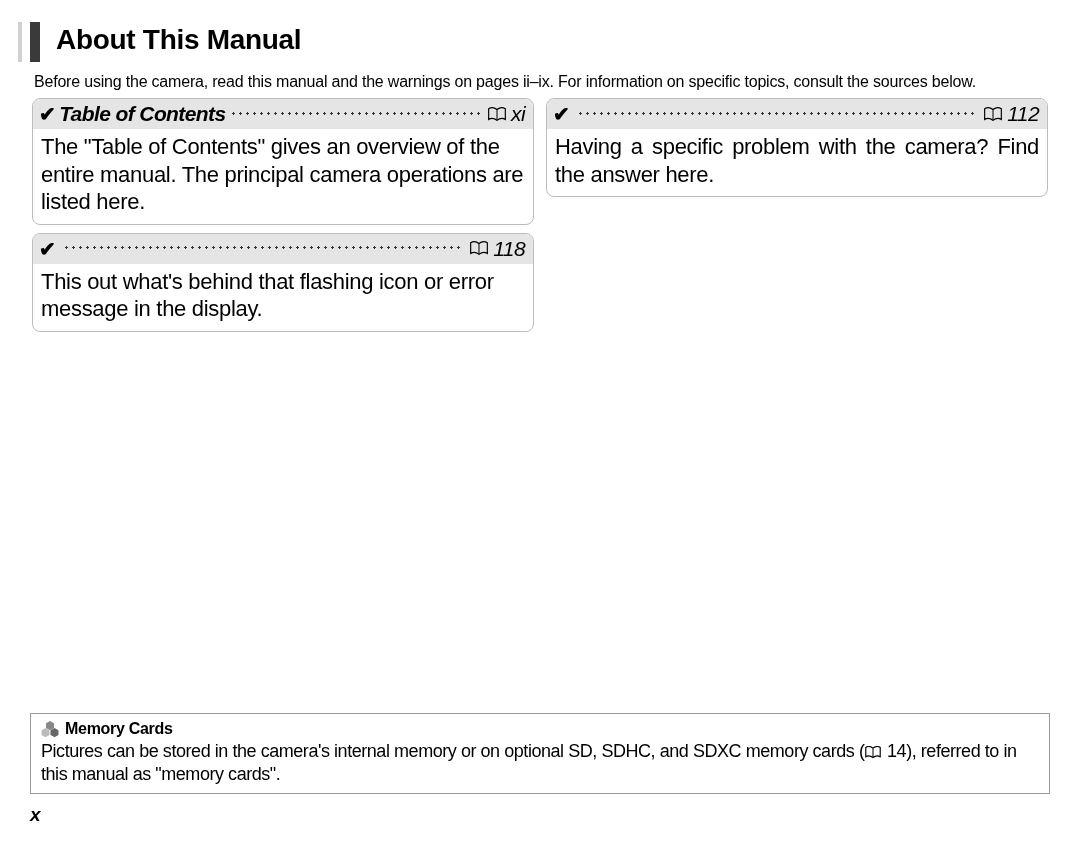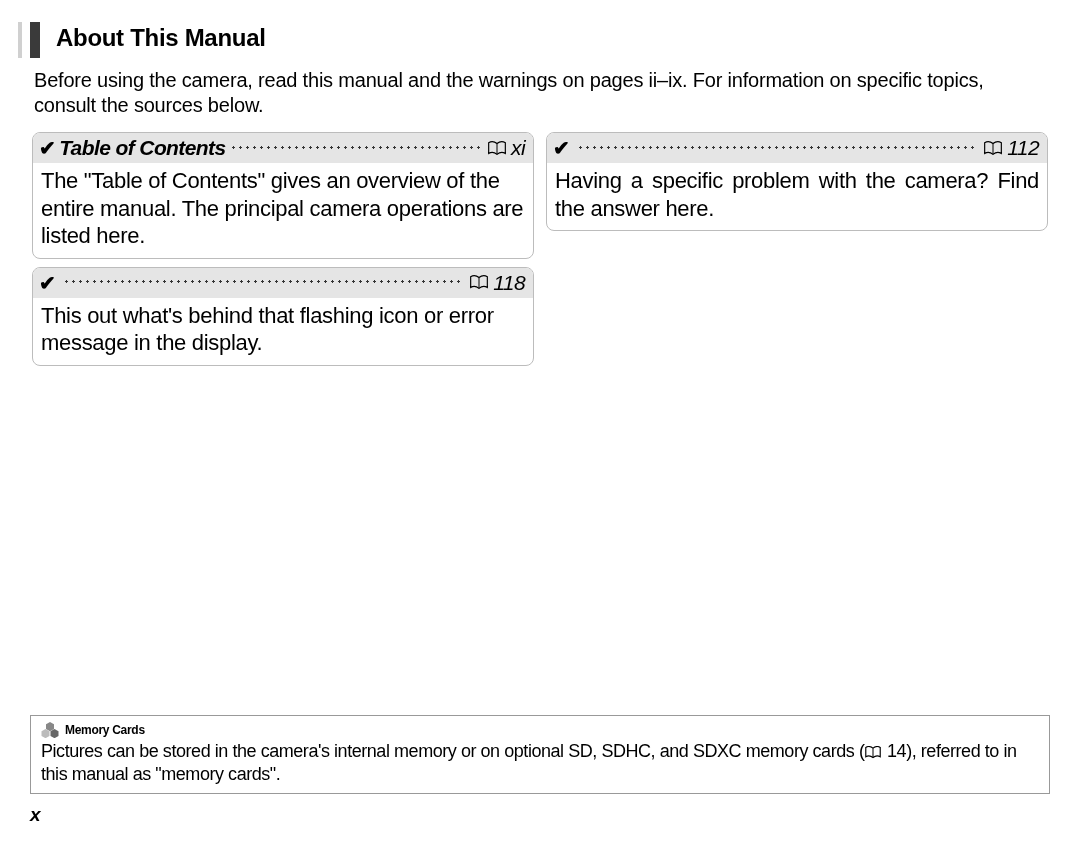--- a/index.html
+++ b/index.html
@@ -24,28 +24,28 @@
     position: relative;
   }
   .title-block::before{
     content:"";
     position:absolute;
     left:-22px; top:0; bottom:0;
     width:4px;
     background:#d0d0d0;
   }
   .title-block h1 {
-    font-size: 24px;
+    font-size: 28px;
     font-weight: 700;
     letter-spacing: -0.3px;
   }
   .intro {
-    font-size: 20px;
+    font-size: 16px;
     line-height: 1.25;
-    margin: 6px 4px 14px 4px;
+    margin: 6px 4px 6px 4px;
     letter-spacing: -0.2px;
   }
   .columns {
     display: flex;
     gap: 12px;
     padding: 0 2px;
   }
   .col { width: 50%; display: flex; flex-direction: column; gap: 8px; }
 
   .card {
@@ -97,21 +97,21 @@
     left: 0; right: 0;
     bottom: 28px;
     border: 1px solid #999;
     padding: 6px 10px 8px 10px;
   }
   .bottom-head {
     display: flex;
     align-items: center;
     gap: 6px;
     font-weight: 700;
-    font-size: 12px;
+    font-size: 16px;
     letter-spacing: -0.3px;
     margin-bottom: 2px;
   }
   .cluster-icon { display:inline-flex; }
   .cluster-icon svg { width: 18px; height: 16px; }
   .bottom-body {
     font-size: 18px;
     line-height: 1.25;
     letter-spacing: -0.45px;
   }

